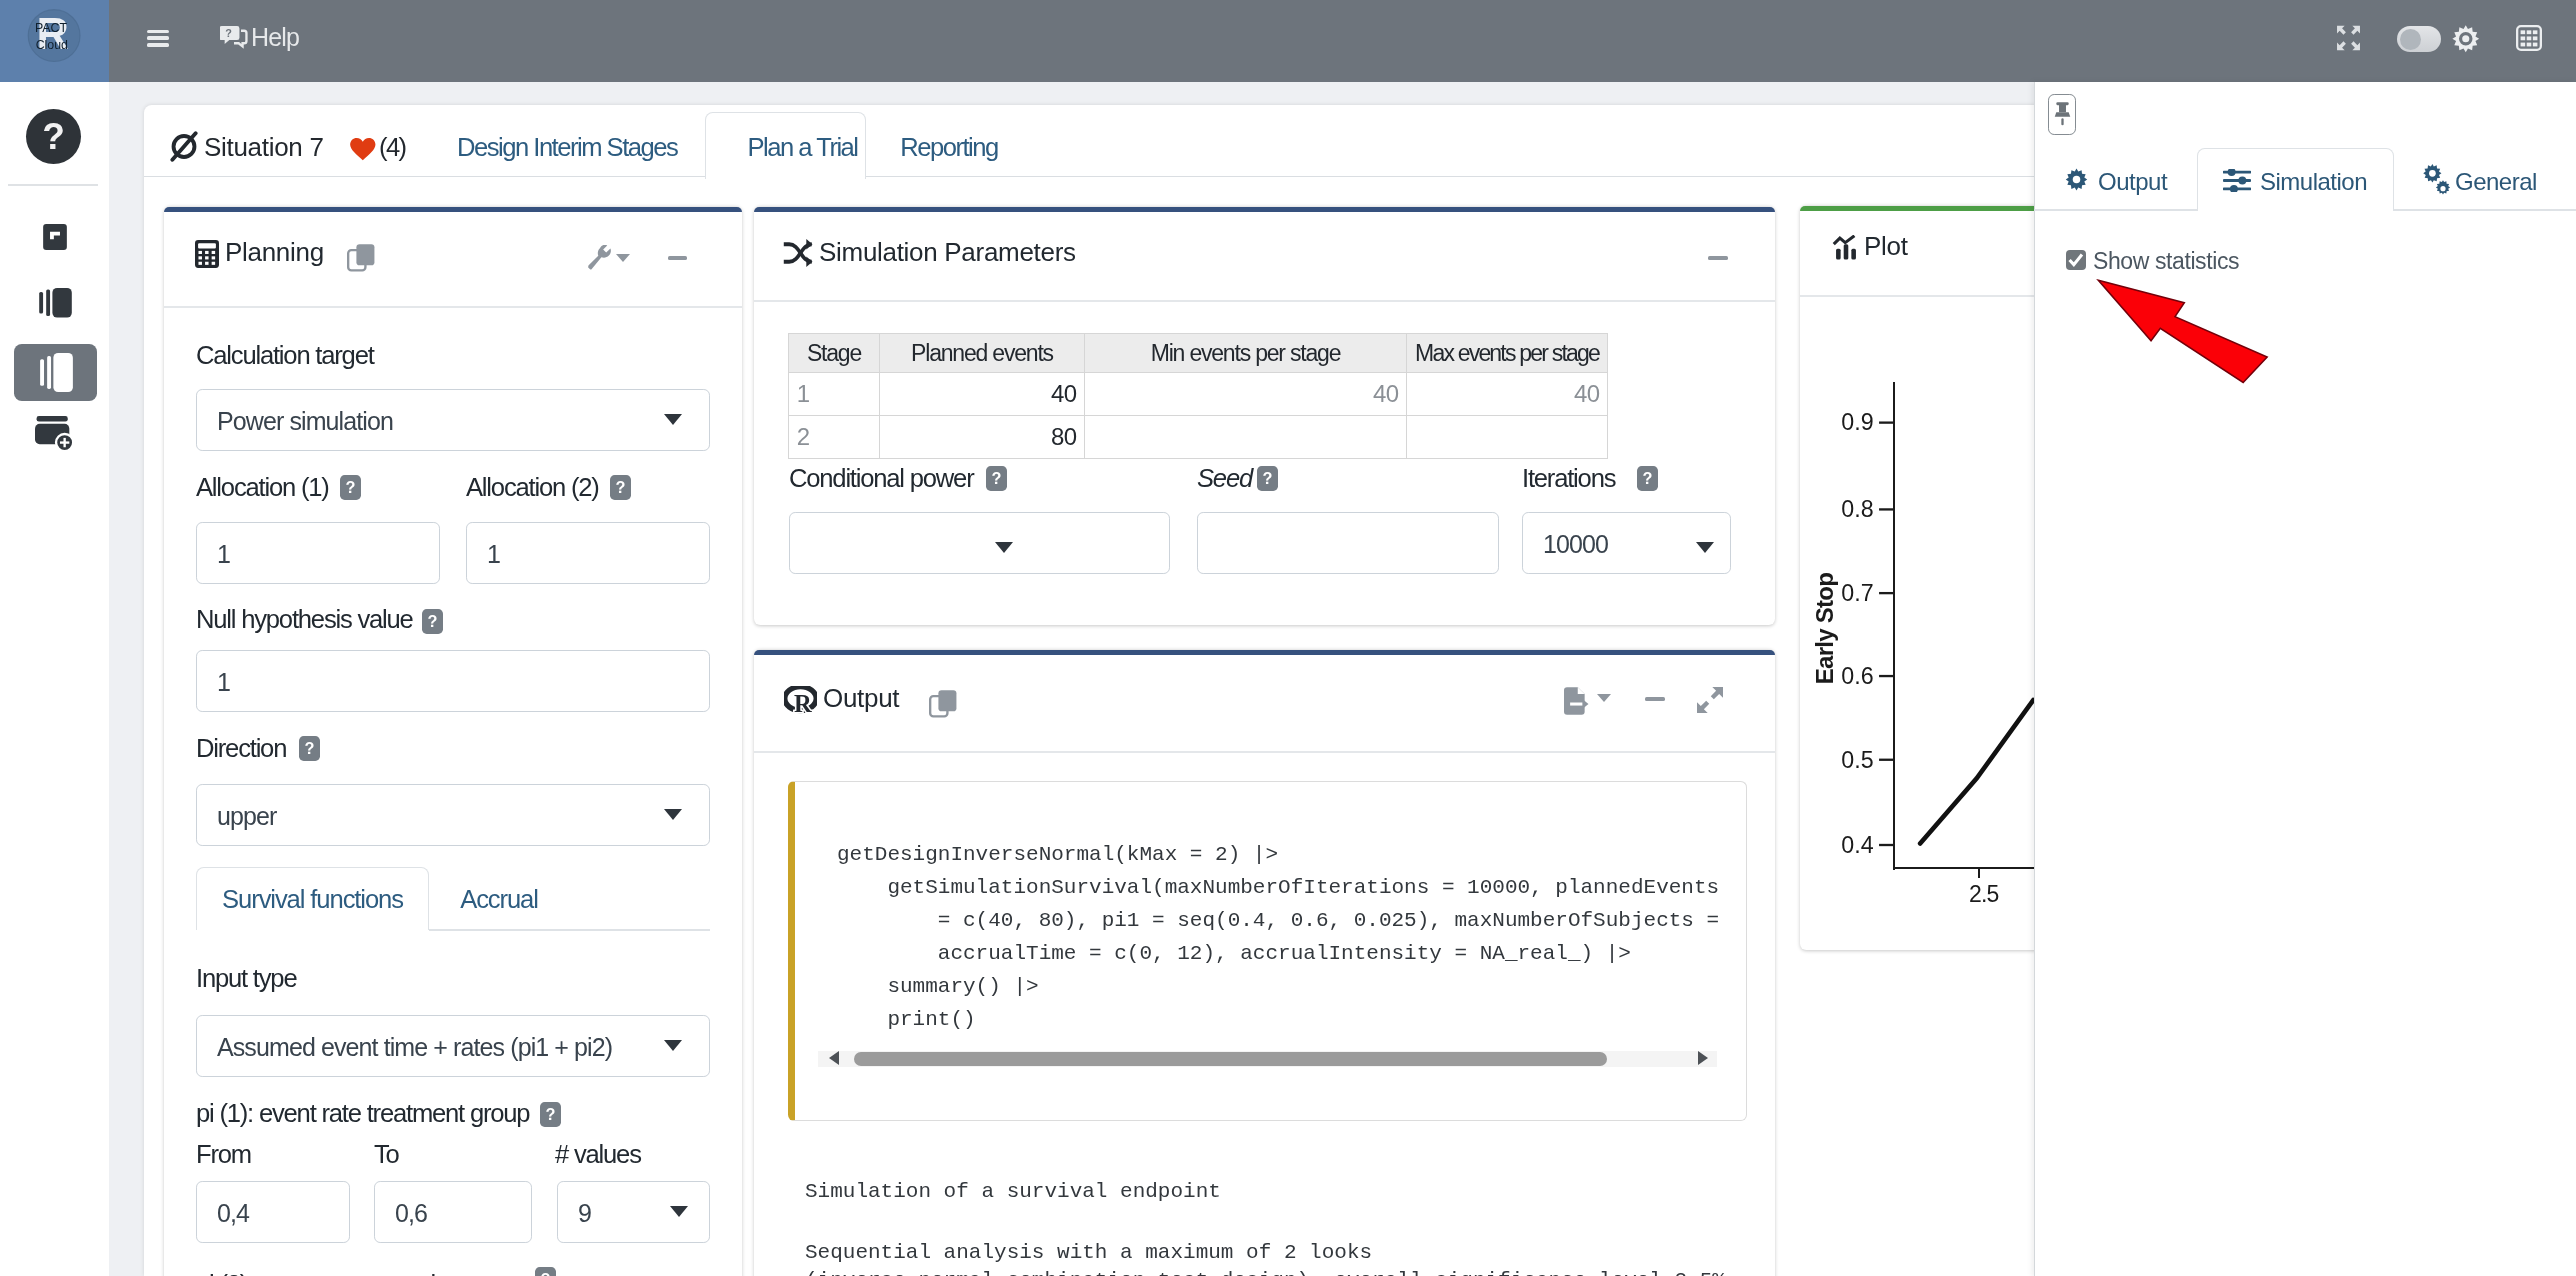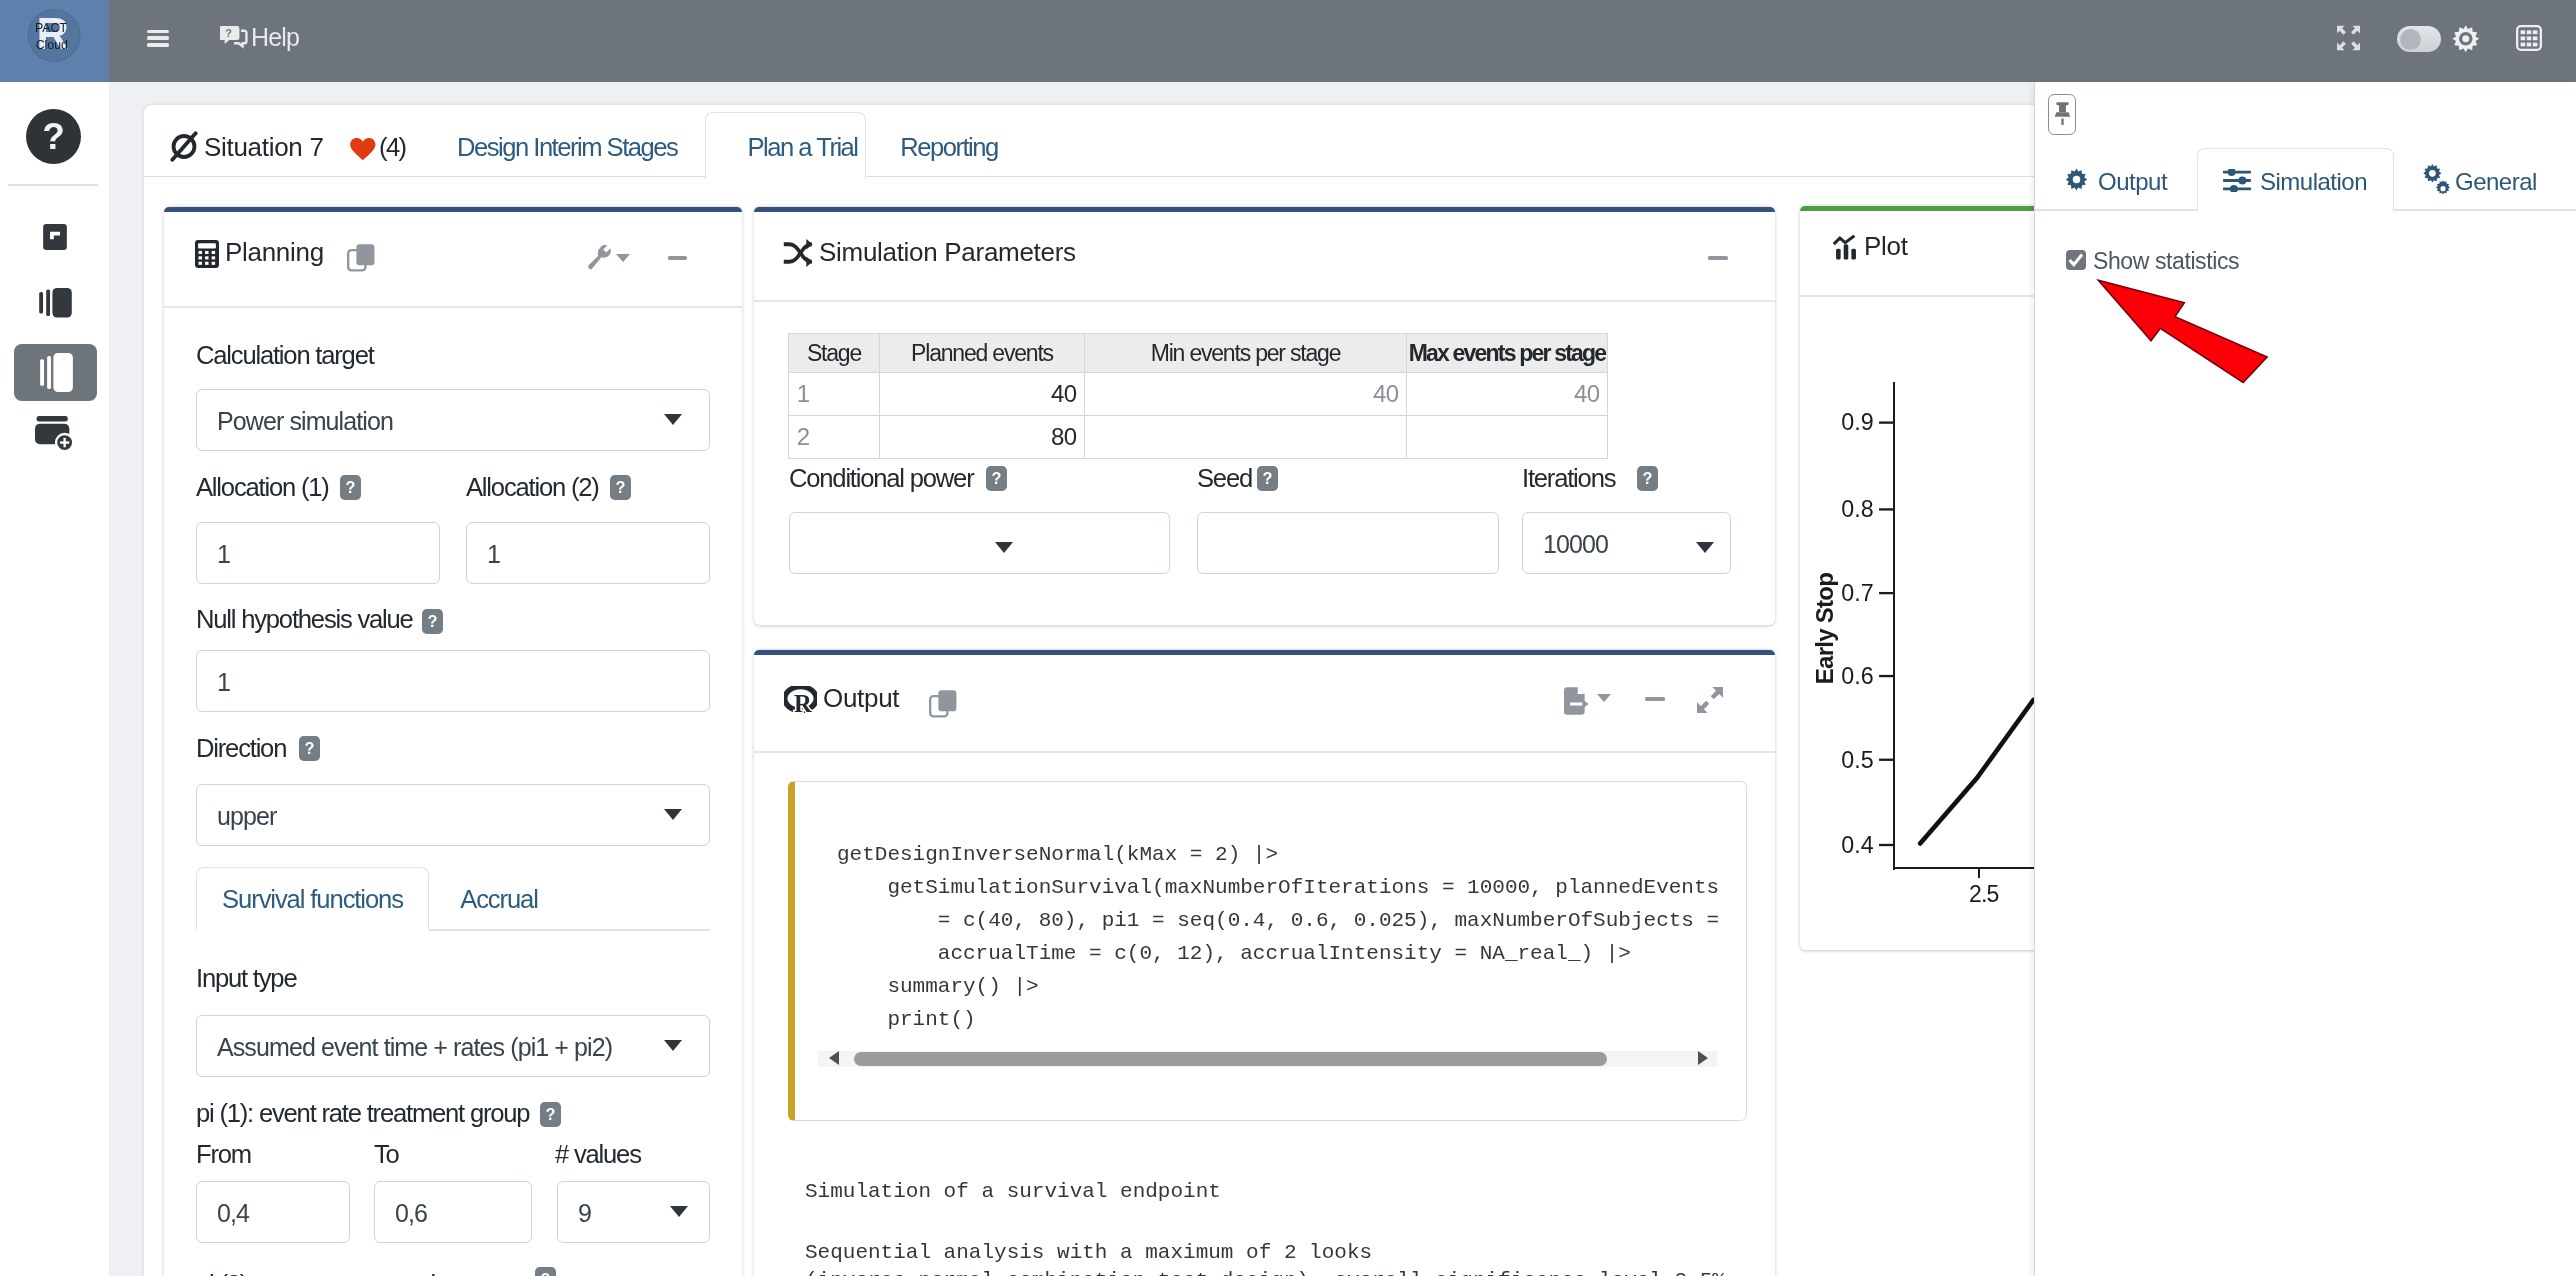--- a/index.html
+++ b/index.html
@@ -251,40 +251,40 @@
 <div class="abs ctitle" style="left:819px; top:237px;">Simulation Parameters</div>
 <div class="abs" style="left:1708px; top:256px; width:20px; height:3.9px; background:#8f969e; border-radius:1.6px;"></div>
 <div class="divline" style="left:754px; top:300px; width:1021px;"></div>
 
 <table class="abs" style="left:788px; top:333px; border-collapse:collapse; table-layout:fixed; font-size:24px; letter-spacing:-0.8px; color:#23282e;">
  <tbody>
       <tr style="background:#ececec; height:39px;">
   <th style="border:1.6px solid #d6d6d6; width:91px; font-weight:normal; font-size:23px; letter-spacing:-1.2px; white-space:nowrap; overflow:hidden;">Stage</th>
   <th style="border:1.6px solid #d6d6d6; width:205px; font-weight:normal; font-size:23px; letter-spacing:-1.2px; white-space:nowrap; overflow:hidden;">Planned events</th>
   <th style="border:1.6px solid #d6d6d6; width:322px; font-weight:normal; font-size:23px; letter-spacing:-1.2px; white-space:nowrap; overflow:hidden;">Min events per stage</th>
-  <th style="border:1.6px solid #d6d6d6; width:201px; font-weight:bold; font-size:23px; letter-spacing:-1.8px; white-space:nowrap; overflow:hidden;margin-top:24px;">Max events per stage</th>
+  <th style="border:1.6px solid #d6d6d6; width:201px; font-weight:normal; font-size:23px; letter-spacing:-1.8px; white-space:nowrap; overflow:hidden;margin-top:24px;">Max events per stage</th>
  </tr>
  <tr style="height:43px;">
   <td style="border:1.6px solid #d6d6d6; color:#8b9096; padding-left:7.8px;">1</td>
   <td style="border:1.6px solid #d6d6d6; text-align:right; padding-right:7.8px;">40</td>
   <td style="border:1.6px solid #d6d6d6; text-align:right; padding-right:7.8px; color:#8b9096;">40</td>
   <td style="border:1.6px solid #d6d6d6; text-align:right; padding-right:7.8px; color:#8b9096;">40</td>
  </tr>
  <tr style="height:43px;">
   <td style="border:1.6px solid #d6d6d6; color:#8b9096; padding-left:7.8px;">2</td>
   <td style="border:1.6px solid #d6d6d6; text-align:right; padding-right:7.8px;">80</td>
   <td style="border:1.6px solid #d6d6d6;"></td>
   <td style="border:1.6px solid #d6d6d6;"></td>
  </tr>
 </tbody>
   </table>
 
 <div class="lab" style="left:789px; top:464px;">Conditional power</div>
 <div class="badge" style="left:986px; top:466px;">?</div>
-<div class="lab" style="left:1197px; top:464px;">Seed</div>
+<div class="lab" style="left:1197px; top:464px;font-style:italic;">Seed</div>
 <div class="badge" style="left:1257px; top:466px;">?</div>
 <div class="lab" style="left:1522px; top:464px;">Iterations</div>
 <div class="badge" style="left:1637px; top:466px;">?</div>
 <div class="inp" style="left:789px; top:512px; width:381px;"></div>
 <div class="caret" style="left:995px; top:542px;"></div>
 <div class="inp" style="left:1197px; top:512px; width:302px;"></div>
 <div class="inp" style="left:1522px; top:512px; width:209px;">
     <div class="v">10000</div>
   </div>
 <div class="caret" style="left:1696px; top:542px;"></div>

